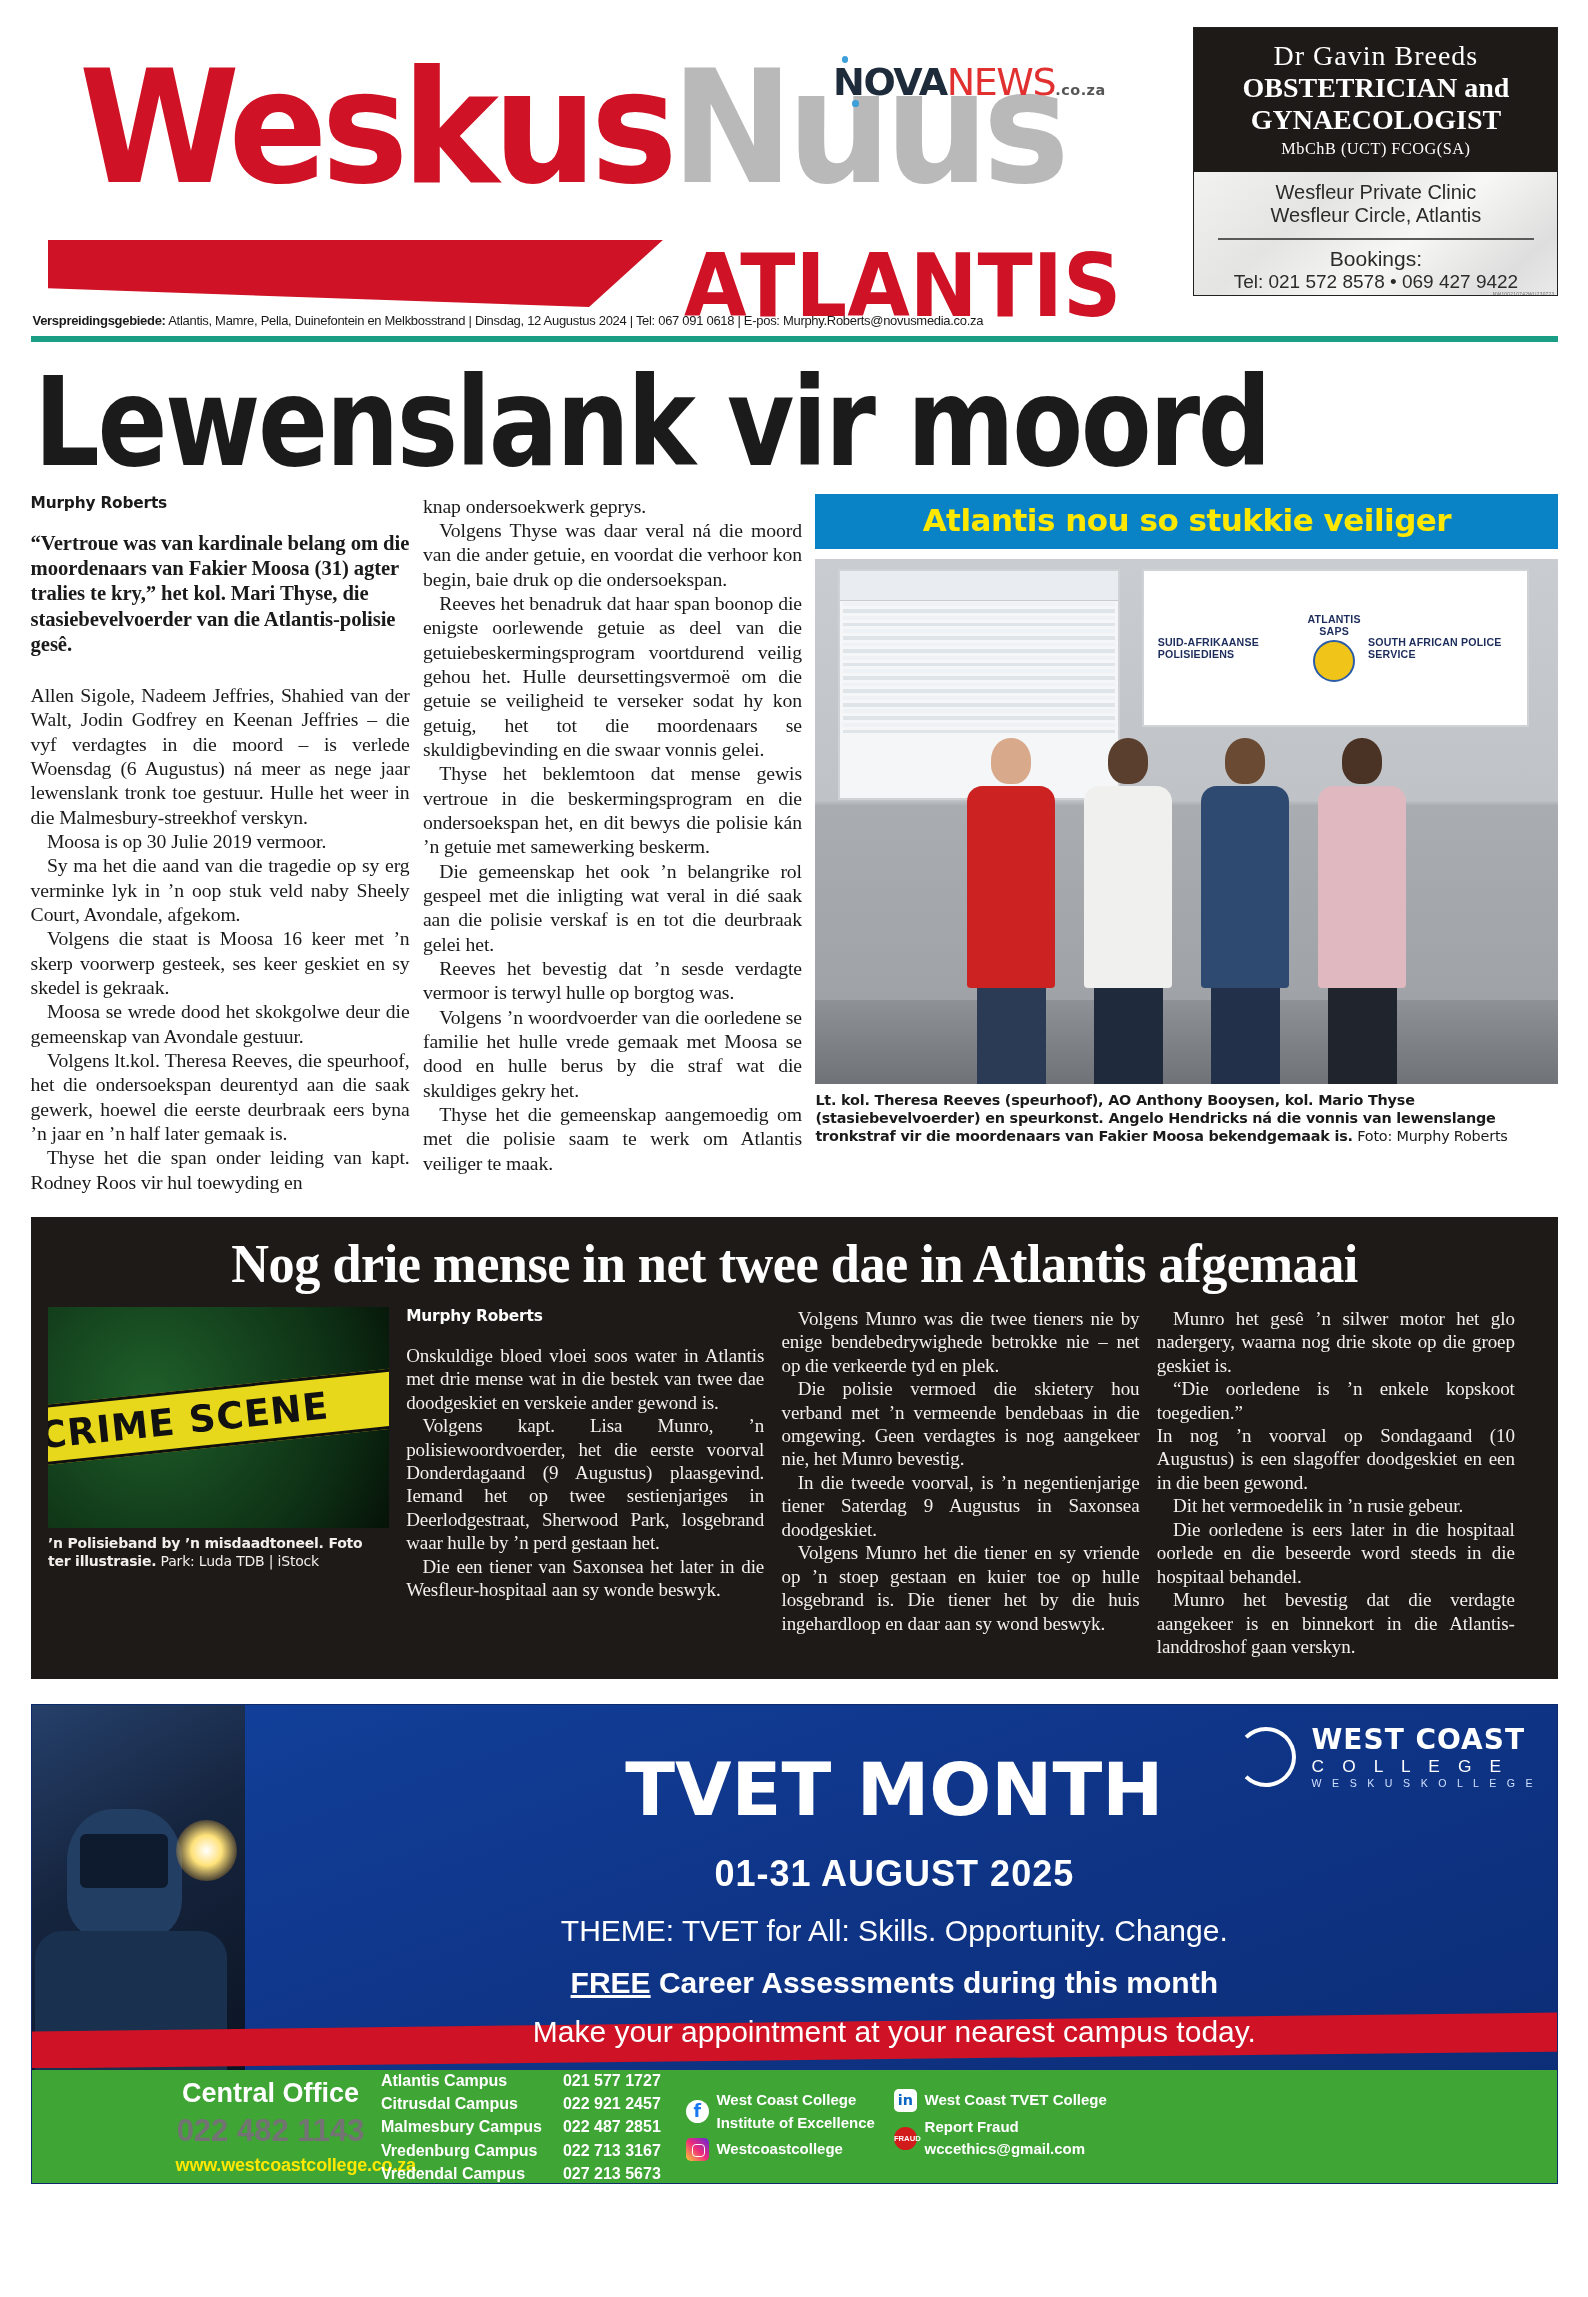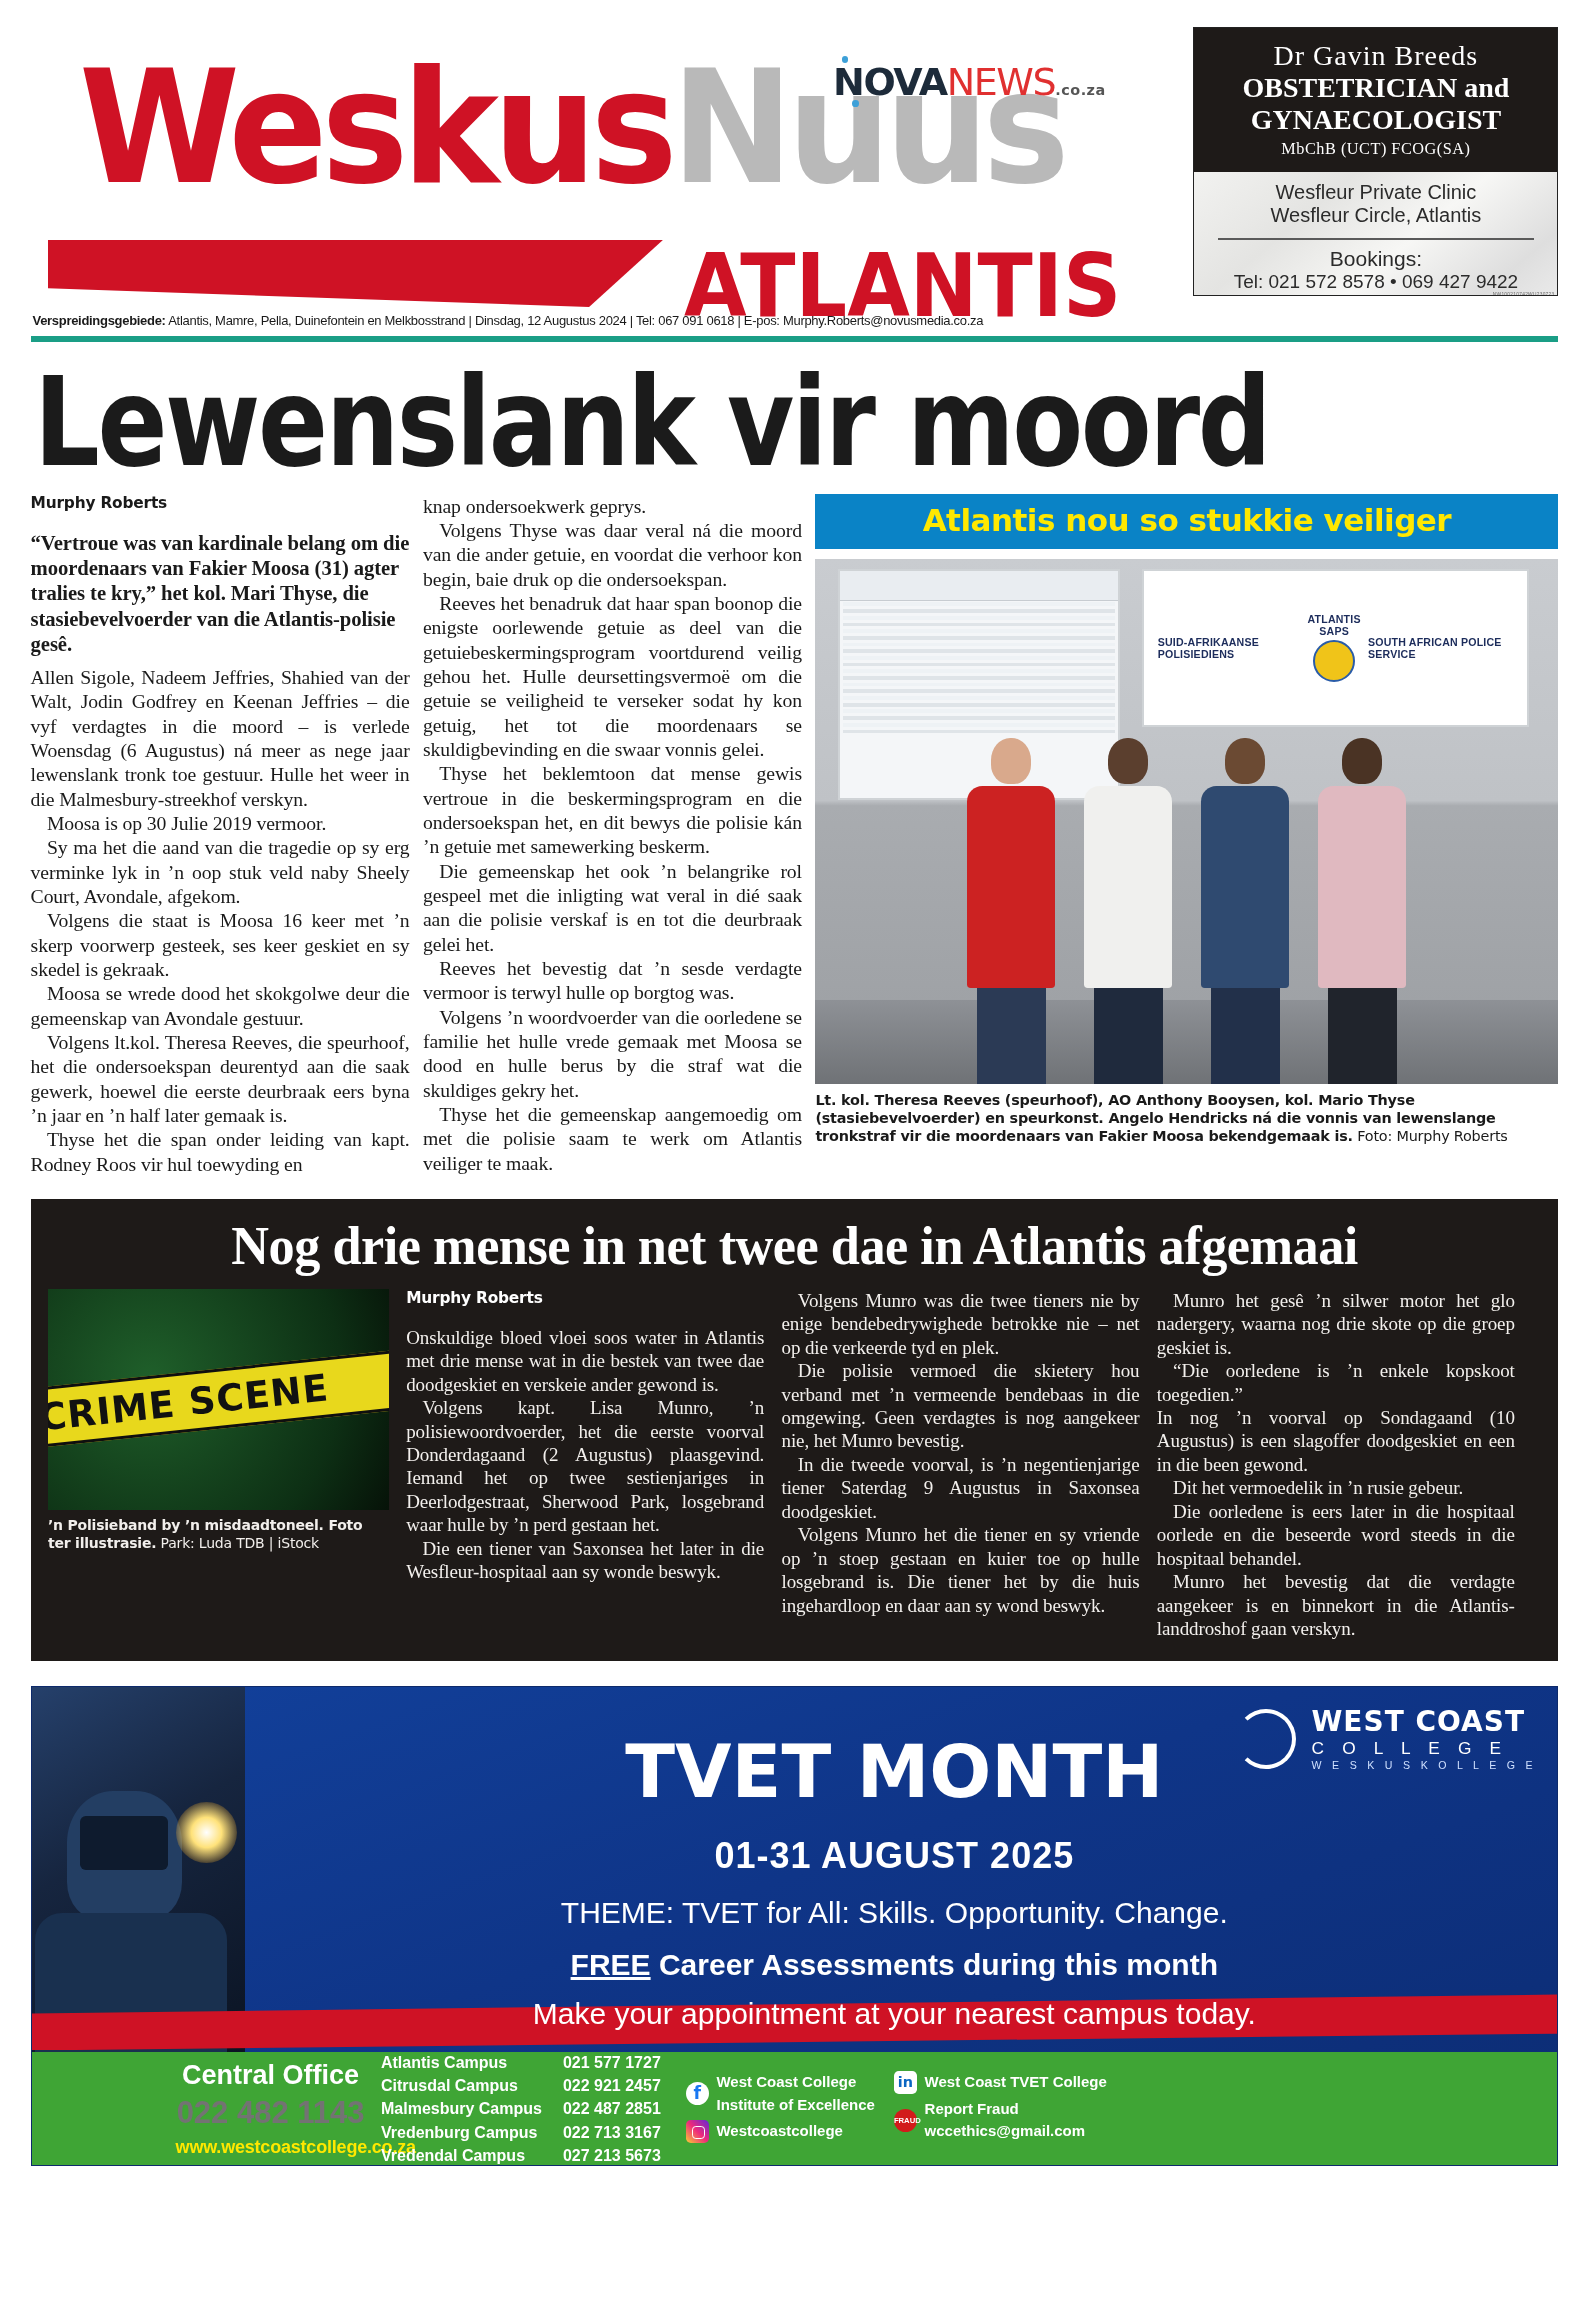--- a/index.html
+++ b/index.html
@@ -114,21 +114,21 @@
   .col { width:379px; }
   .byline {
     font-family:"DejaVu Sans", sans-serif;
     font-weight:bold; font-size:15.4px; letter-spacing:-0.2px;
     margin-bottom:19px;
   }
   .lede {
     font-family:"Liberation Serif", serif;
     font-weight:bold; font-size:20.7px; line-height:1.22;
     letter-spacing:-0.1px;
-    margin-bottom:8px;
+    margin-bottom:26px;
   }
   .body-text {
     font-family:"Liberation Serif", serif;
     font-size:19.7px; line-height:1.235;
     text-align:justify;
     letter-spacing:-0.1px;
   }
   .body-text p { text-indent:16.3px; }
   .body-text p.noind { text-indent:0; }
 
@@ -454,21 +454,21 @@
         </div>
         <div class="crime-cap">
           <b>’n Polisieband by ’n misdaadtoneel. Foto ter illustrasie.</b><span> Park: Luda TDB | iStock</span>
         </div>
       </div>
 
       <div class="a2col">
         <div class="byline">Murphy Roberts</div>
         <div class="a2body">
           <p class="noind">Onskuldige bloed vloei soos water in Atlantis met drie mense wat in die bestek van twee dae doodgeskiet en verskeie ander gewond is.</p>
-          <p>Volgens kapt. Lisa Munro, ’n polisiewoordvoerder, het die eerste voorval Donderdagaand (2 Augustus) plaasgevind. Iemand het op twee sestienjariges in Deerlodgestraat, Sherwood Park, losgebrand waar hulle by ’n perd gestaan het.</p>
+          <p>Volgens kapt. Lisa Munro, ’n polisiewoordvoerder, het die eerste voorval Donderdagaand (9 Augustus) plaasgevind. Iemand het op twee sestienjariges in Deerlodgestraat, Sherwood Park, losgebrand waar hulle by ’n perd gestaan het.</p>
           <p>Die een tiener van Saxonsea het later in die Wesfleur-hospitaal aan sy wonde beswyk.</p>
         </div>
       </div>
 
       <div class="a2col">
         <div class="a2body">
           <p>Volgens Munro was die twee tieners nie by enige bendebedrywighede betrokke nie – net op die verkeerde tyd en plek.</p>
           <p>Die polisie vermoed die skietery hou verband met ’n vermeende bendebaas in die omgewing. Geen verdagtes is nog aangekeer nie, het Munro bevestig.</p>
           <p>In die tweede voorval, is ’n negentienjarige tiener Saterdag 9 Augustus in Saxonsea doodgeskiet.</p>
           <p>Volgens Munro het die tiener en sy vriende op ’n stoep gestaan en kuier toe op hulle losgebrand is. Die tiener het by die huis ingehardloop en daar aan sy wond beswyk.</p>

